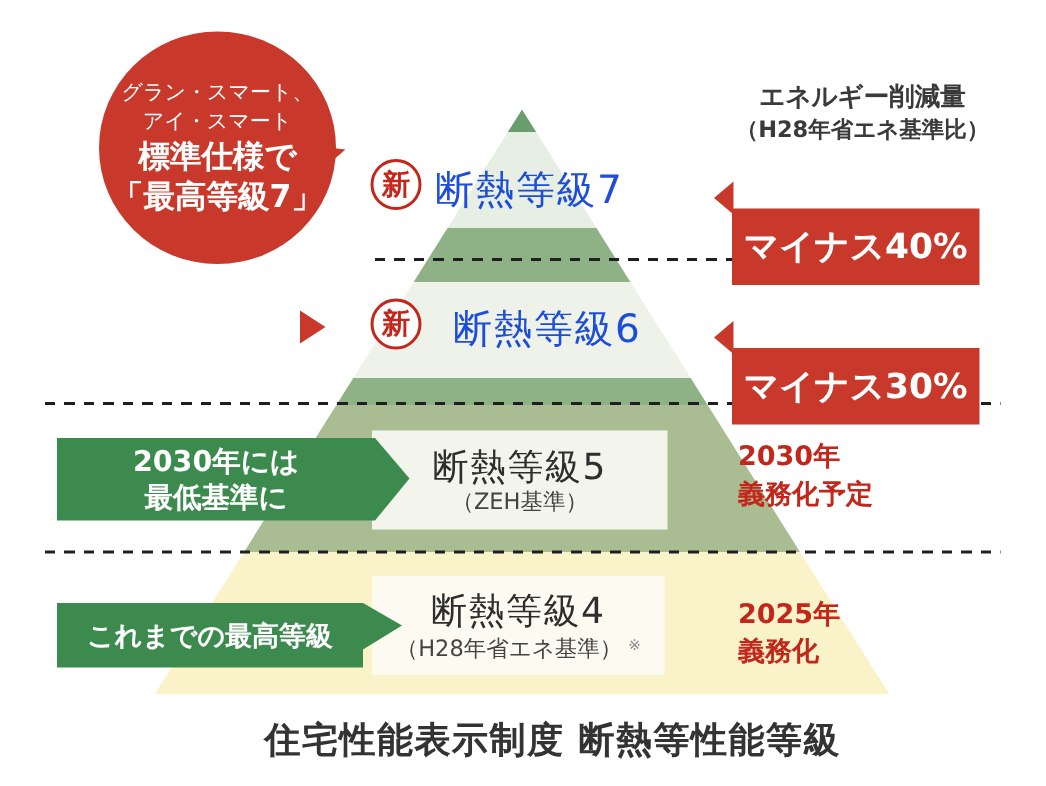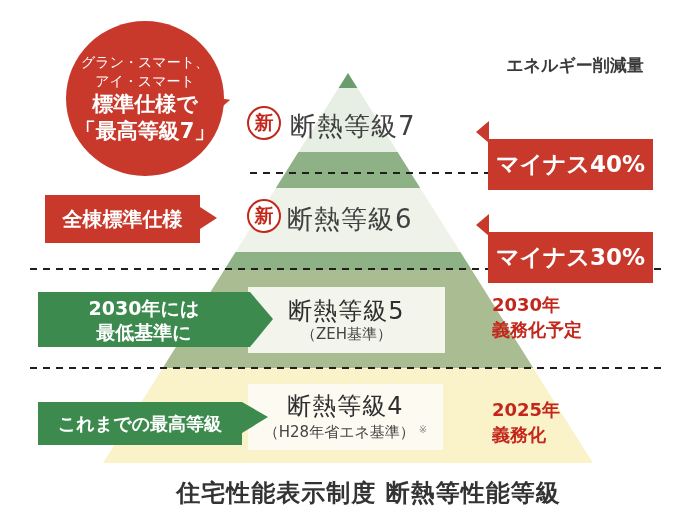--- a/index.html
+++ b/index.html
@@ -32,24 +32,24 @@
 
   
   .badge-new{
     position:absolute; width:34px; height:34px; border:2px solid #c3271b;
     border-radius:50%; background:#fff; color:#c3271b; font-size:19px; font-weight:bold;
     display:flex; align-items:center; justify-content:center;
   }
   .badge7{ left:247px; top:106px; }
   .badge6{ left:247px; top:199px; }
   .grade-label{
-    position:absolute; font-size:26px; font-weight:500; color:#404040; letter-spacing:1px;
+    position:absolute; font-size:26px; font-weight:500; color:#1d4ed8; letter-spacing:1px;
   }
   .label7{ left:290px; top:109px; }
-  .label6{ left:287px; top:202px; }
+  .label6{ left:302px; top:202px; }
 
   .grade-box{
     position:absolute; left:248px; width:197px; height:66px;
     display:flex; flex-direction:column; align-items:center; justify-content:center;
   }
   .box5{ top:287px; background:#f3f5ec; }
   .box4{ top:384px; width:195px; background:#fcfaf1; }
   .grade-box .main{ font-size:24px; font-weight:500; color:#2e2e2e; letter-spacing:1px; line-height:28px; }
   .grade-box .sub{ font-size:15px; color:#444; line-height:19px; }
   .grade-box .note{ font-size:10px; color:#8a8a8a; margin-left:4px; vertical-align:4px; }
@@ -151,34 +151,34 @@
   </div>
 
   <div class="bubble-tail"></div>
   <div class="bubble">
     <div class="s">グラン・スマート、</div>
     <div class="s">アイ・スマート</div>
     <div class="b">標準仕様で</div>
     <div class="b">「最高等級7」</div>
   </div>
 
-  <div class="zento">全棟標準仕様</div>
   <div class="zento-tail"></div>
 
   <div class="garrow g2030">
     <div>2030年には</div>
     <div>最低基準に</div>
   </div>
   <div class="g2030-tip"></div>
 
   <div class="garrow gkore">これまでの最高等級</div>
   <div class="gkore-tip"></div>
 
   <div class="energy-header">
     <div class="l1">エネルギー削減量</div>
+    <div class="l2">（H28年省エネ基準比）</div>
   </div>
 
   <div class="minus-tail mt40"></div>
   <div class="minus m40">マイナス40%</div>
   <div class="minus-tail mt30"></div>
   <div class="minus m30">マイナス30%</div>
 
   <div class="oblig ob2030">
     <div>2030年</div>
     <div>義務化予定</div>

